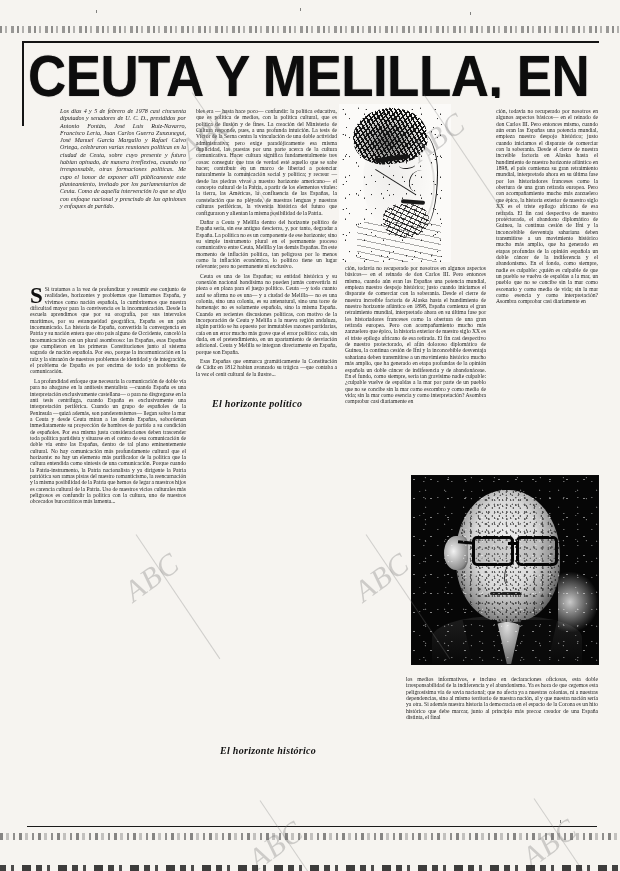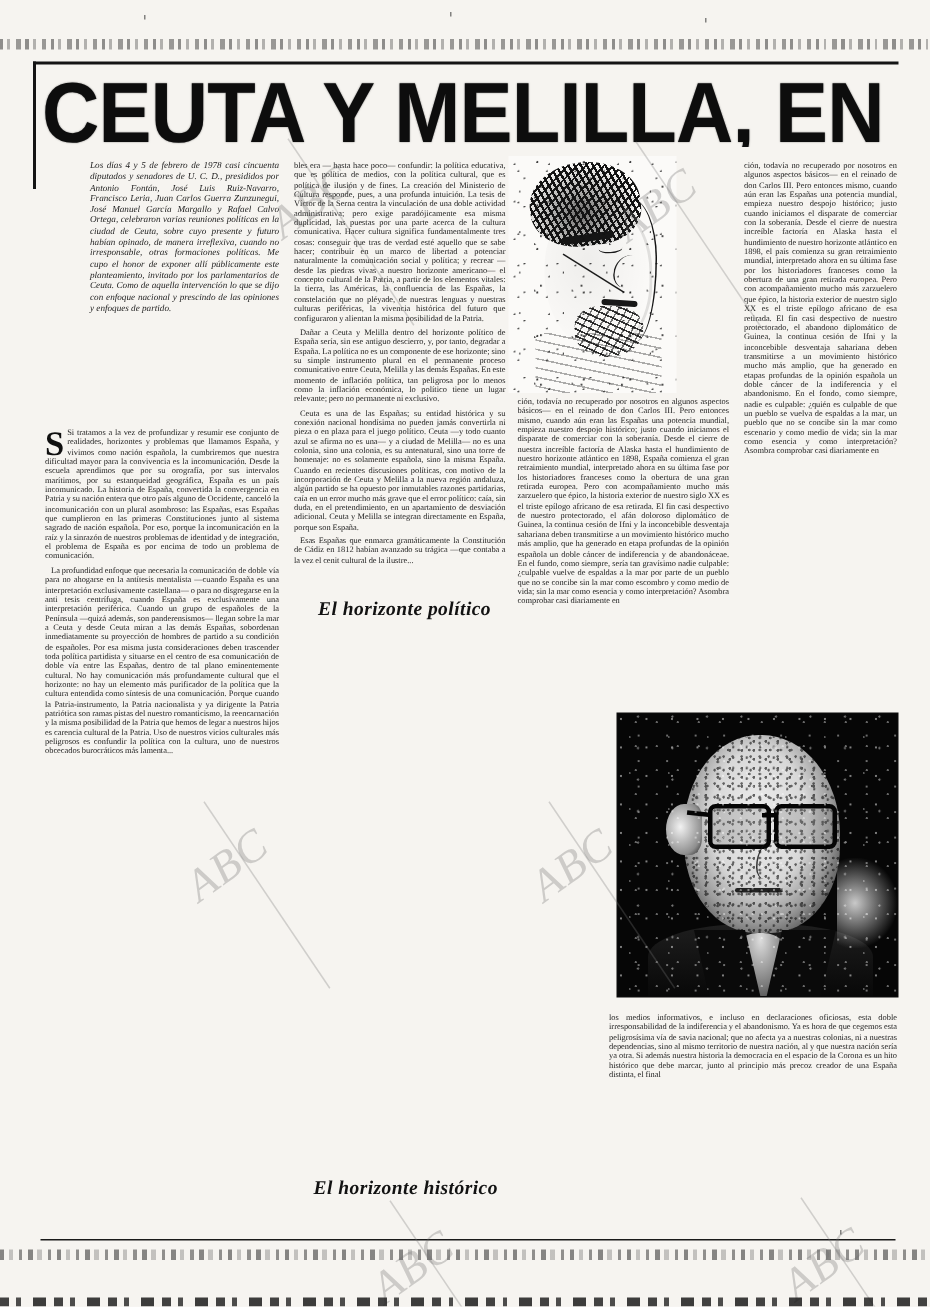--- a/index.html
+++ b/index.html
@@ -112,28 +112,28 @@
     line-height:17px;
     margin:1px 2px 0 0;
     color:#101010;
   }
 
   
   .subhead{
     position:absolute;
     font-style:italic;
     font-weight:700;
-    font-size:13px;
+    font-size:10px;
     letter-spacing:.3px;
     color:#121212;
     font-family:"Liberation Serif", serif;
     white-space:nowrap;
   }
   #sub1{left:212px;top:398px;}
-  #sub2{left:209px;top:745px;margin-top:39px;}
+  #sub2{left:220px;top:745px;}
 
   
   .photo{position:absolute;overflow:hidden;}
 
   
   #photo1{
     left:339px;top:104px;width:112px;height:158px;
     background:#fbfaf8;
   }
   #photo1 .ht{position:absolute;inset:0;}

